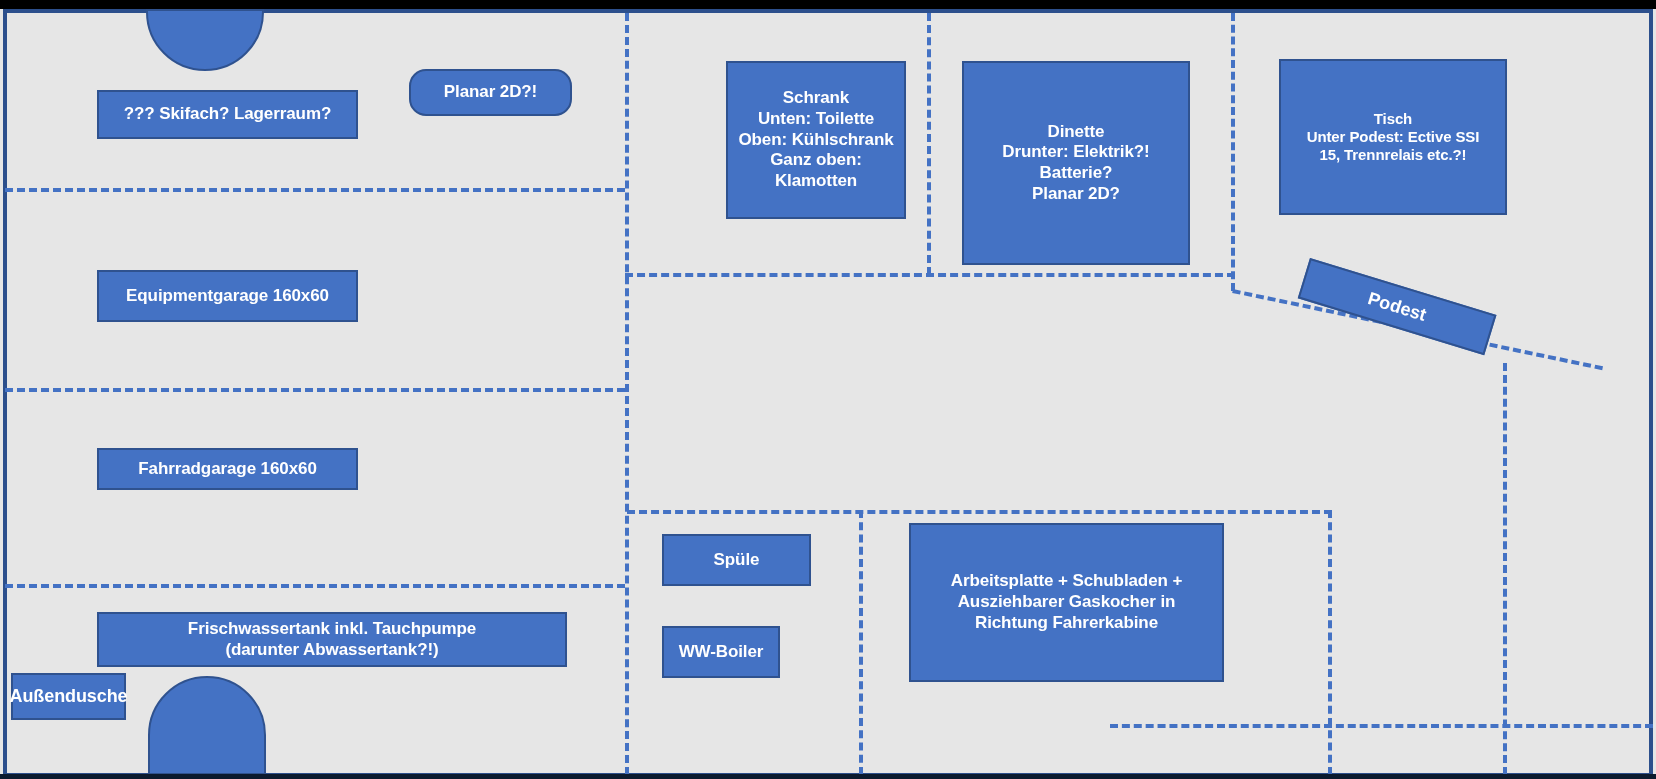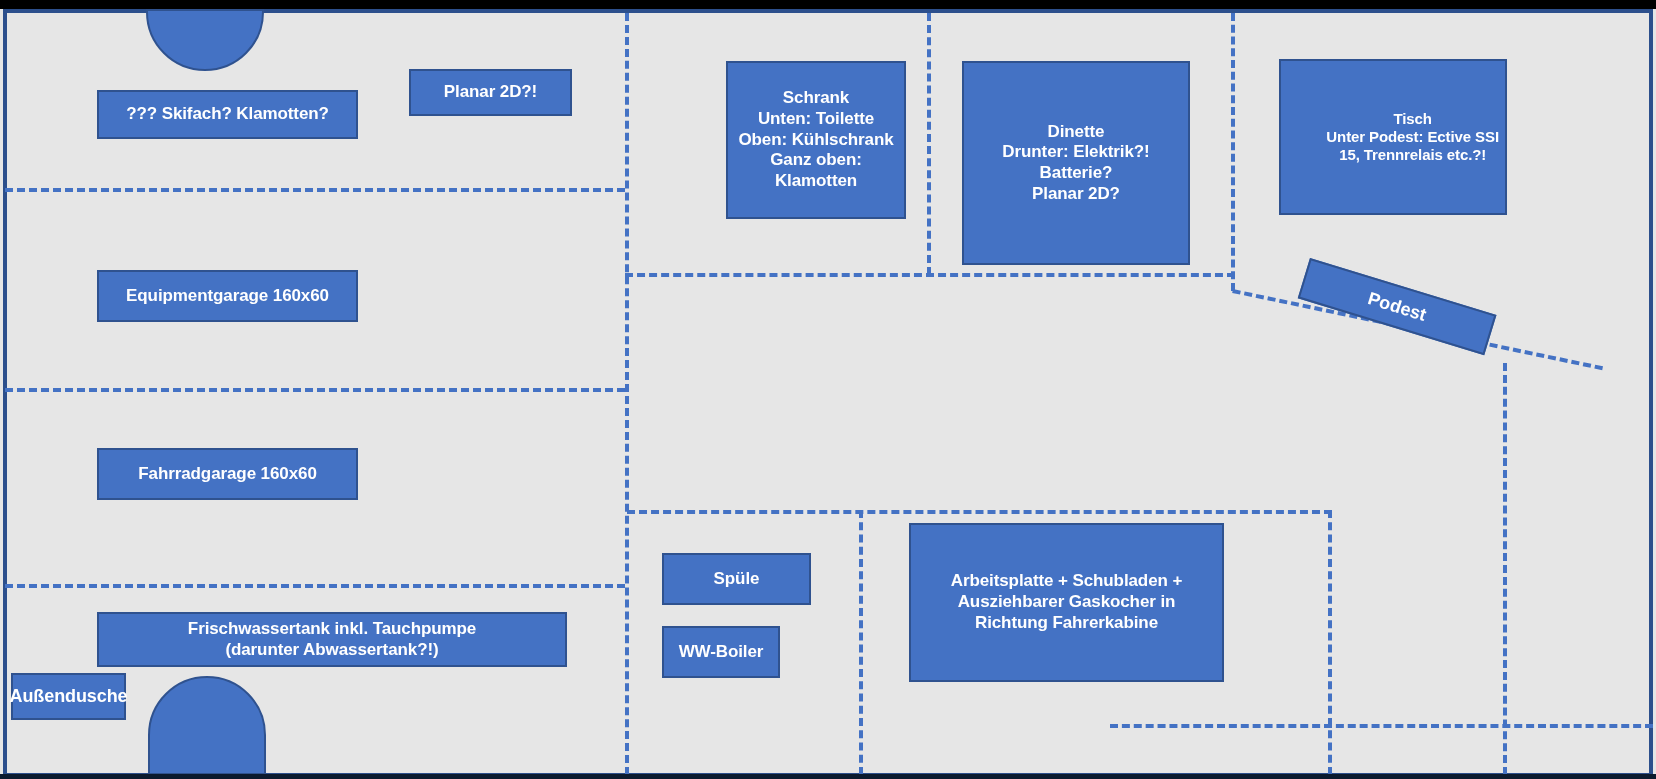--- a/index.html
+++ b/index.html
@@ -137,32 +137,32 @@
 
   <div class="dash-h" style="left:627px; top:510px; width:705px;"></div>
   <div class="dash-v" style="left:859px; top:510px; height:265px;"></div>
   <div class="dash-v" style="left:1328px; top:510px; height:265px;"></div>
   <div class="dash-h" style="left:1110px; top:724px; width:543px;"></div>
 
   <div class="stub-top" style="left:146px; top:9px; width:118px; height:62px;"></div>
   <div class="stub-bottom" style="left:148px; top:676px; width:118px; height:99px;"></div>
 
   <div class="box" style="left:97px; top:90px; width:261px; height:49px;">
-    <span class="txt">??? Skifach? Klamotten?</span>
-  </div>
-
-  <div class="box" style="left:409px; top:69px; width:163px; height:47px;">
+    <span class="txt">??? Skifach? Lagerraum?</span>
+  </div>
+
+  <div class="box" style="left:409px; top:69px; width:163px; height:47px;border-radius:17px;">
     <span class="txt">Planar 2D?!</span>
   </div>
 
   <div class="box" style="left:97px; top:262px; width:261px; height:52px;margin-top:8px;">
     <span class="txt">Equipmentgarage 160x60</span>
   </div>
 
-  <div class="box" style="left:97px; top:448px; width:261px; height:52px;">
+  <div class="box" style="left:97px; top:448px; width:261px; height:42px;">
     <span class="txt">Fahrradgarage 160x60</span>
   </div>
 
   <div class="box" style="left:97px; top:612px; width:470px; height:55px;align-items:center;">
     <span class="txt">Frischwassertank inkl. Tauchpumpe
 (darunter Abwassertank?!)</span>
   </div>
 
   <div class="box box-tiny" style="left:11px; top:673px; width:115px; height:47px;">
     <span class="txt">Außendusche</span>
@@ -175,31 +175,31 @@
 Ganz oben: Klamotten</span>
   </div>
 
   <div class="box" style="left:962px; top:61px; width:228px; height:204px;">
     <span class="txt">Dinette
 Drunter: Elektrik?!
 Batterie?
 Planar 2D?</span>
   </div>
 
-  <div class="box box-small" style="left:1279px; top:59px; width:228px; height:156px;justify-content:flex-end;">
+  <div class="box box-small" style="left:1279px; top:59px; width:228px; height:156px;">
     <span class="txt">Tisch
 Unter Podest: Ective SSI
 15, Trennrelais etc.?!</span>
   </div>
 
   <div class="podest" style="left:1310px; top:258px; width:195px; height:42px;">
     <span class="txt">Podest</span>
   </div>
 
-  <div class="box" style="left:662px; top:553px; width:149px; height:52px;">
+  <div class="box" style="left:662px; top:534px; width:149px; height:52px;">
     <span class="txt">Spüle</span>
   </div>
 
   <div class="box" style="left:662px; top:626px; width:118px; height:52px;text-align:center;">
     <span class="txt">WW-Boiler</span>
   </div>
 
   <div class="box" style="left:909px; top:523px; width:315px; height:159px;">
     <span class="txt">Arbeitsplatte + Schubladen +
 Ausziehbarer Gaskocher in

